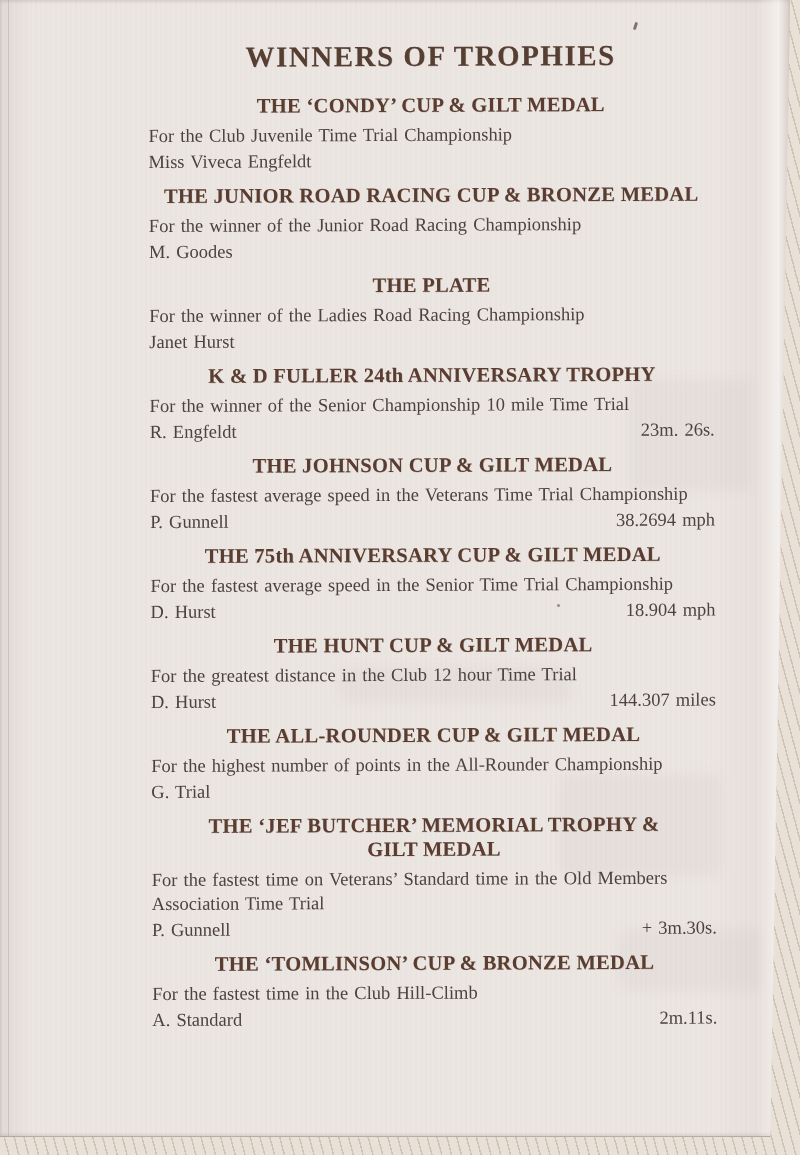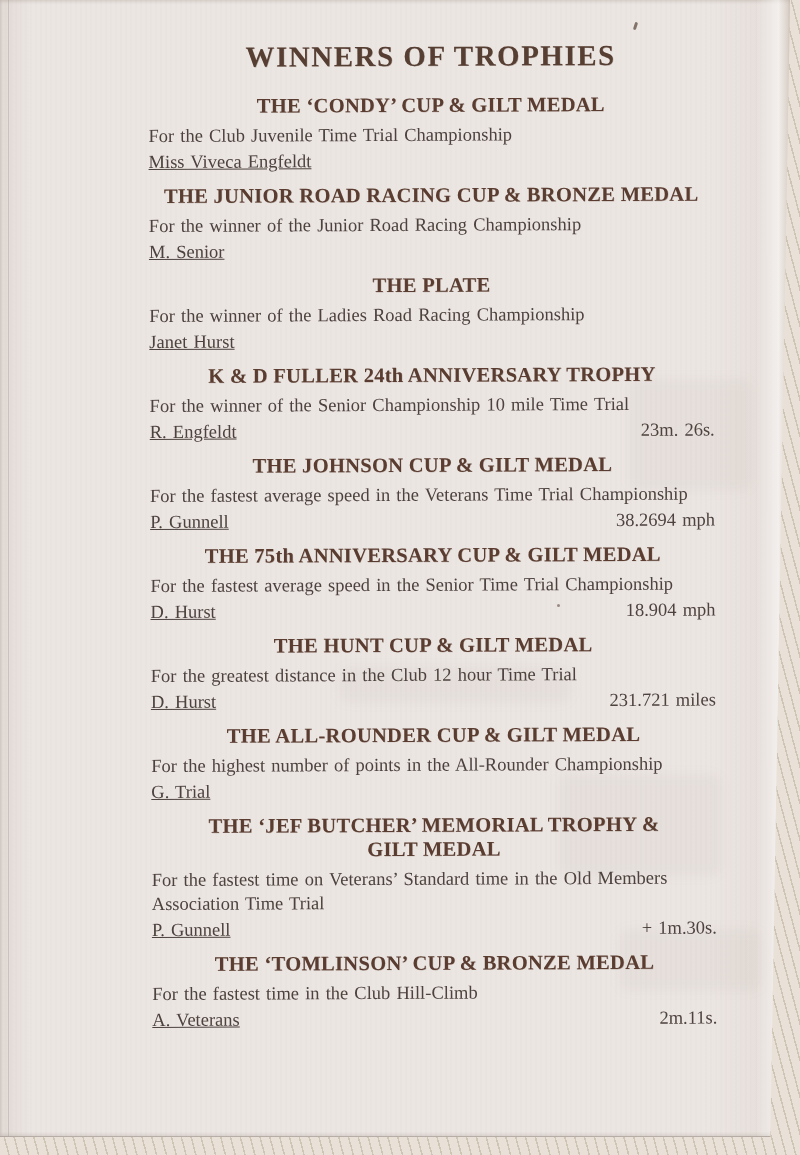--- a/index.html
+++ b/index.html
@@ -98,21 +98,21 @@
   }
   .winner-row {
     margin-top: 2px;
     display: flex;
     justify-content: space-between;
     align-items: baseline;
     font-size: 18.5px;
     line-height: 24px;
     word-spacing: 1.5px;
   }
-  .winner-name { text-align: center; text-decoration: underline; }
+  .winner-name { text-align: center; }
   .result-value { text-align: center; }
   .result-value:empty { display: none; }
 
   
   .speck {
     position: absolute;
     background: #5f4c42;
     pointer-events: none;
   }
   .speck-comma {
@@ -162,21 +162,21 @@
       <span class="winner-name">Miss Viveca Engfeldt</span>
 
     </div>
   </section>
 
   <section class="entry">
     <h2 class="entry-title">THE JUNIOR ROAD RACING CUP &amp; BRONZE MEDAL</h2>
 
     <p class="entry-desc">For the winner of the Junior Road Racing Championship</p>
     <div class="winner-row">
-      <span class="winner-name">M. Senior</span>
+      <span class="winner-name">M. Goodes</span>
 
     </div>
   </section>
 
   <section class="entry">
     <h2 class="entry-title">THE PLATE</h2>
 
     <p class="entry-desc">For the winner of the Ladies Road Racing Championship</p>
     <div class="winner-row">
       <span class="winner-name">Janet Hurst</span>
@@ -213,48 +213,48 @@
       <span class="result-value">18.904 mph</span>
     </div>
   </section>
 
   <section class="entry">
     <h2 class="entry-title">THE HUNT CUP &amp; GILT MEDAL</h2>
 
     <p class="entry-desc">For the greatest distance in the Club 12 hour Time Trial</p>
     <div class="winner-row">
       <span class="winner-name">D. Hurst</span>
-      <span class="result-value">231.721 miles</span>
+      <span class="result-value">144.307 miles</span>
     </div>
   </section>
 
   <section class="entry">
     <h2 class="entry-title">THE ALL-ROUNDER CUP &amp; GILT MEDAL</h2>
 
     <p class="entry-desc">For the highest number of points in the All-Rounder Championship</p>
     <div class="winner-row">
       <span class="winner-name">G. Trial</span>
 
     </div>
   </section>
 
   <section class="entry">
     <h2 class="entry-title">THE ‘JEF BUTCHER’ MEMORIAL TROPHY &amp;</h2>
     <h2 class="entry-title2">GILT MEDAL</h2>
     <p class="entry-desc">For the fastest time on Veterans’ Standard time in the Old Members Association Time Trial</p>
     <div class="winner-row">
       <span class="winner-name">P. Gunnell</span>
-      <span class="result-value">+ 1m.30s.</span>
+      <span class="result-value">+ 3m.30s.</span>
     </div>
   </section>
 
   <section class="entry">
     <h2 class="entry-title">THE ‘TOMLINSON’ CUP &amp; BRONZE MEDAL</h2>
 
     <p class="entry-desc">For the fastest time in the Club Hill-Climb</p>
     <div class="winner-row">
-      <span class="winner-name">A. Veterans</span>
+      <span class="winner-name">A. Standard</span>
       <span class="result-value">2m.11s.</span>
     </div>
   </section>
 </div>
   </div>
 </div>
 
 </body></html>

